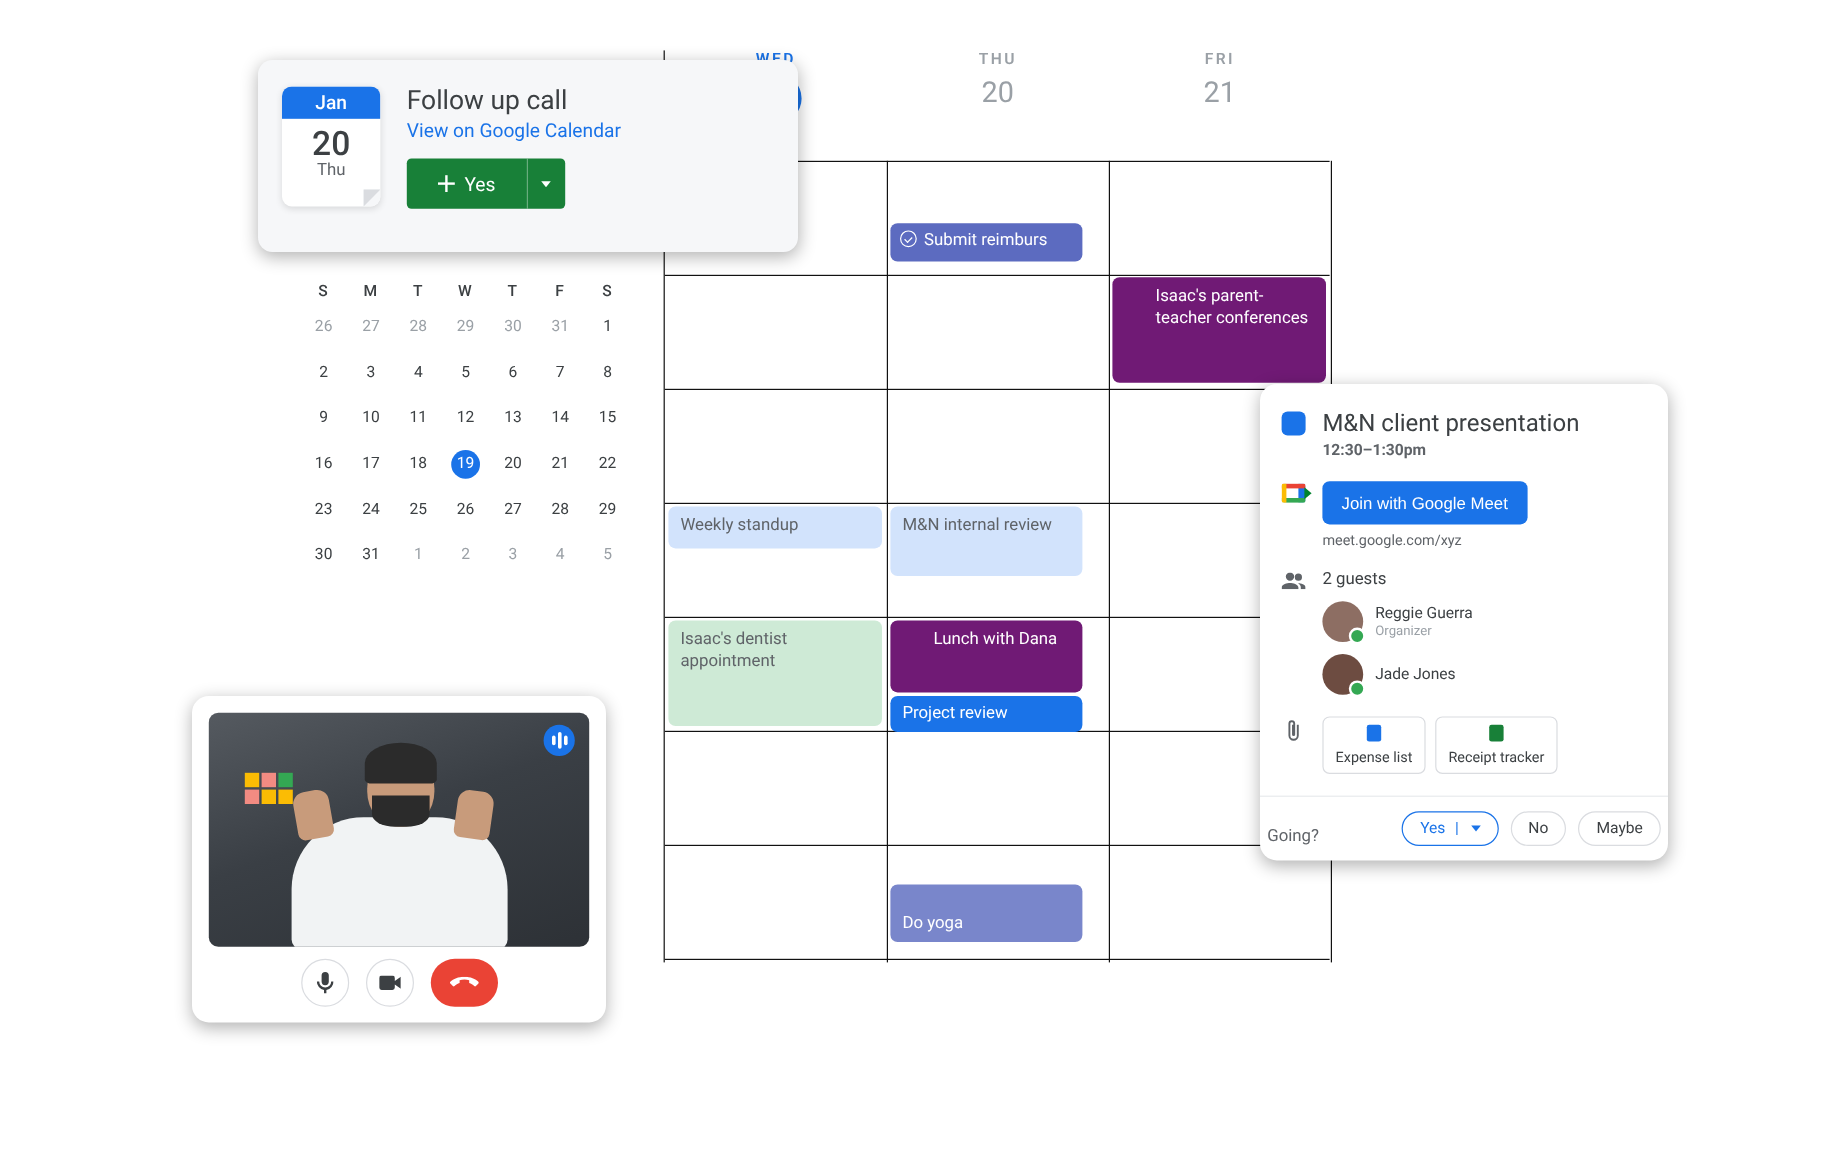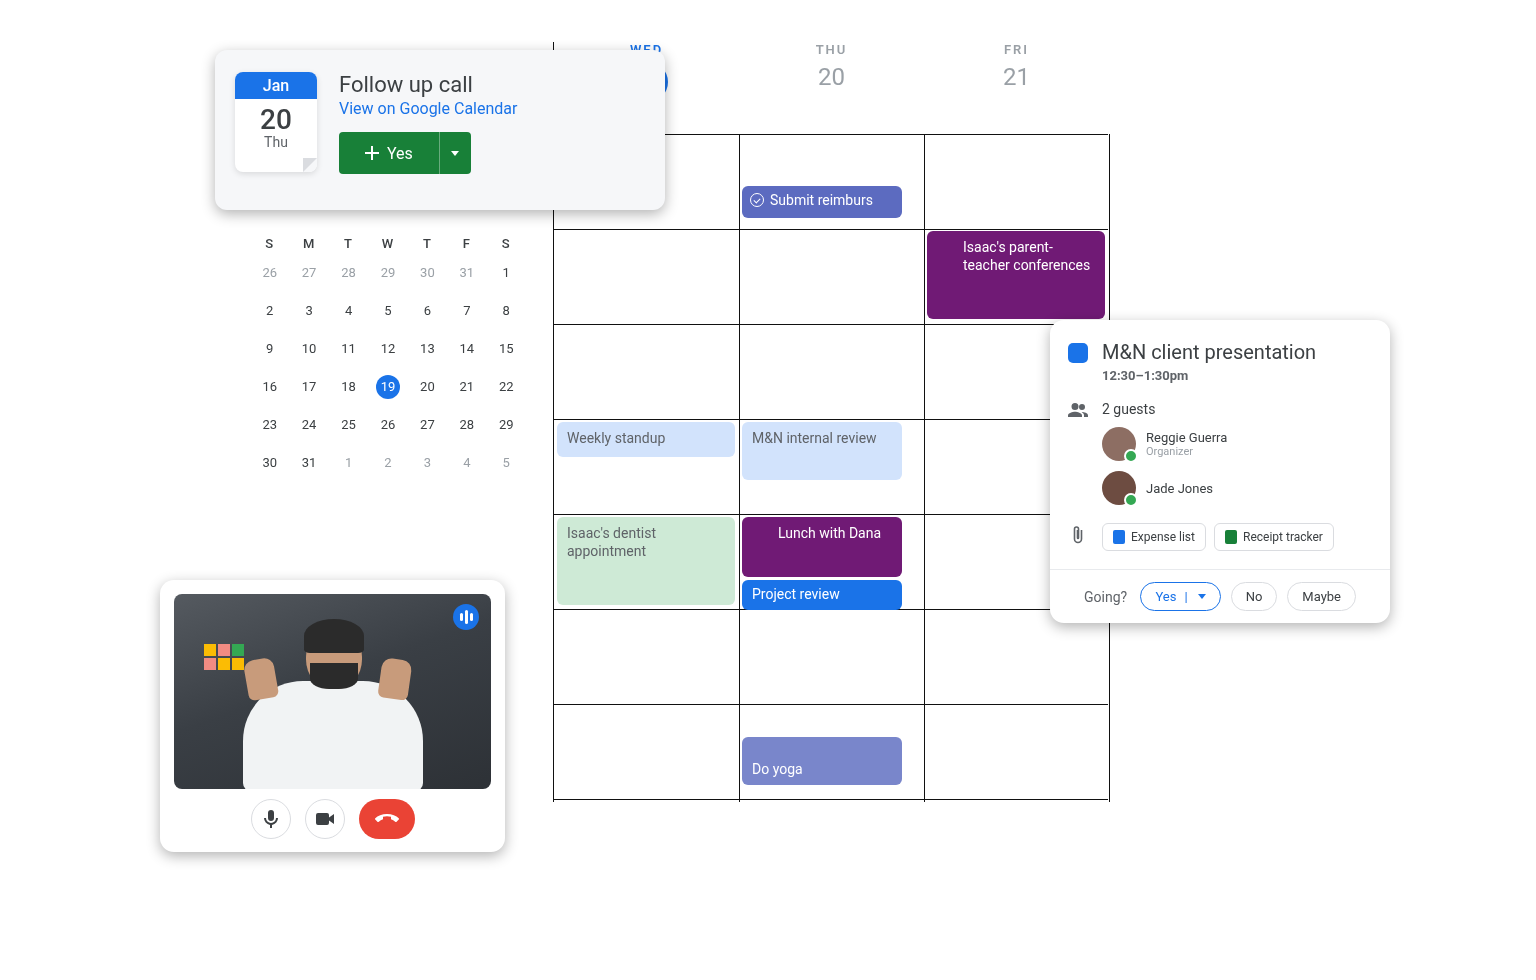--- a/index.html
+++ b/index.html
@@ -85,23 +85,23 @@
   .detail-card .row .ic { width:20px; flex-shrink:0; display:flex; justify-content:center; margin-top:2px; }
   .detail-card .join { background:#1a73e8; color:#fff; border:none; border-radius:6px; padding:10px 16px; font-size:14px; cursor:pointer; }
   .detail-card .meeturl { font-size:12px; color:#5f6368; margin-top:6px; }
   .detail-card .guests-label { font-size:14px; color:#3c4043; }
   .detail-card .guest { display:flex; gap:10px; align-items:center; margin-top:10px; margin-left:34px; }
   .detail-card .avatar { width:34px; height:34px; border-radius:50%; position:relative; }
   .detail-card .avatar .tick { position:absolute; right:-2px; bottom:-2px; width:14px; height:14px; border-radius:50%; background:#34a853; border:2px solid #fff; }
   .detail-card .gname { font-size:13px; color:#3c4043; }
   .detail-card .grole { font-size:11px; color:#9aa0a6; }
   .detail-card .attach { display:flex; gap:8px; }
-  .detail-card .chip { border:1px solid #dadce0; border-radius:6px; padding:6px 10px; font-size:12px; color:#3c4043; display:flex; align-items:center; gap:6px; cursor:pointer; }
+  .detail-card .chip { border:1px solid #dadce0; border-radius:6px; padding:6px 10px; font-size:12px; color:#3c4043; display:flex; align-items:center; gap:6px; cursor:pointer;flex-direction:column; }
   .detail-card .doc-ic { width:12px; height:14px; border-radius:2px; }
-  .detail-card .footer { border-top:1px solid #e8eaed; margin:18px -18px -14px; padding:12px 34px; display:flex; align-items:center; gap:10px; }
+  .detail-card .footer { border-top:1px solid #e8eaed; margin:18px -18px -14px; padding:12px 6px; display:flex; align-items:flex-end; gap:10px; }
   .detail-card .footer .q { font-size:14px; color:#5f6368; margin-right:auto; }
   .detail-card .rsvp { border:1px solid #dadce0; border-radius:18px; padding:6px 14px; font-size:13px; color:#3c4043; cursor:pointer; }
   .detail-card .rsvp.active { border-color:#1a73e8; color:#1a73e8; display:flex; align-items:center; gap:8px; }
   .detail-card .rsvp.active .car { width:0;height:0;border-left:4px solid transparent;border-right:4px solid transparent;border-top:5px solid #1a73e8; margin-left:2px; }
 
   .gm-logo { width:20px; height:16px; position:relative; }
   .gm-logo::before { content:""; position:absolute; inset:0; background:
     linear-gradient(#fbbc04,#fbbc04) left/4px 100% no-repeat,
     linear-gradient(#34a853,#34a853) bottom/100% 4px no-repeat,
     linear-gradient(#ea4335,#ea4335) top/100% 4px no-repeat,
@@ -292,20 +292,29 @@
 
   <div class="detail-card">
     <div class="hdr">
       <div class="swatch"></div>
       <div>
         <div class="etitle">M&amp;N client presentation</div>
         <div class="etime">12:30–1:30pm</div>
       </div>
     </div>
 
+    <div class="row">
+      <div class="ic">
+          <span class="gm-logo"></span>
+        </div>
+      <div>
+        <button class="join">Join with Google Meet</button>
+        <div class="meeturl">meet.google.com/xyz</div>
+      </div>
+    </div>
 
     <div class="row">
       <div class="ic">
         <svg width="20" height="14" viewBox="0 0 20 14">
             <path fill="#5f6368" d="M7 7a3.5 3.5 0 1 0 0-7 3.5 3.5 0 0 0 0 7zm7 0a3 3 0 1 0 0-6 3 3 0 0 0 0 6zM0 12.5C0 10 4.7 8.8 7 8.8s7 1.2 7 3.7V14H0zm16 1.5v-1.5c0-1.5-1-2.6-2.4-3.4 2-.1 6.4.9 6.4 3.4V14z"></path>
           </svg>
       </div>
       <div class="guests-label">2 guests</div>
     </div>
 

